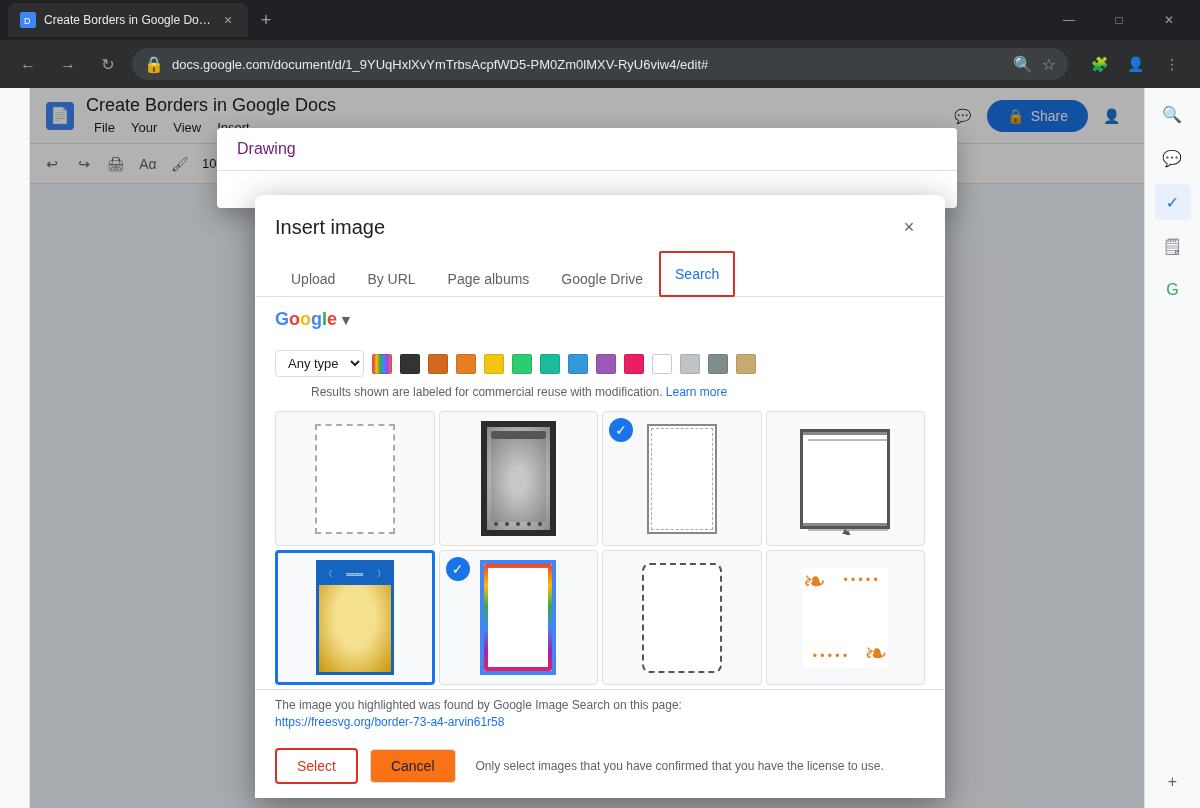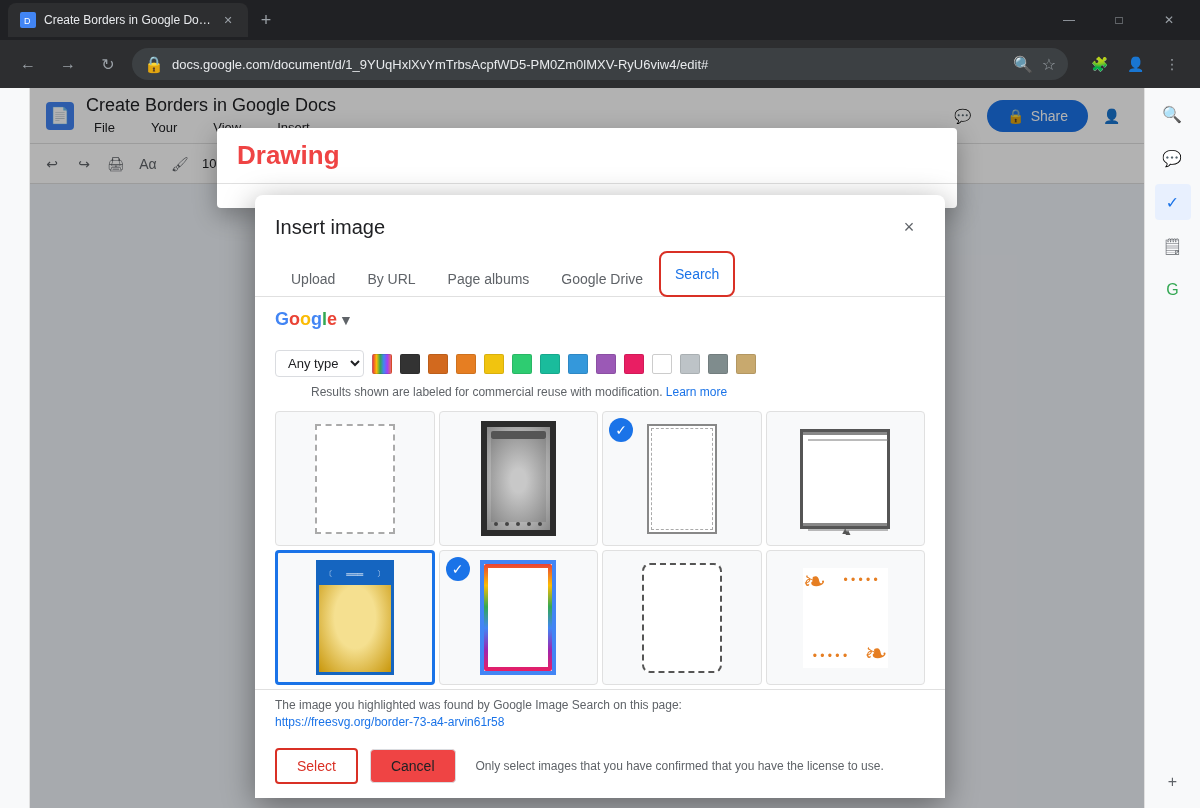--- a/index.html
+++ b/index.html
@@ -28,51 +28,51 @@
     .docs-left-sidebar { width: 30px; background: #f8f9fa; border-right: 1px solid #e0e0e0; }
     
     
     .docs-main { flex: 1; position: relative; overflow: hidden; }
 
     
     .docs-header { background: white; border-bottom: 1px solid #e0e0e0; padding: 4px 16px; display: flex; align-items: center; gap: 12px; height: 56px; }
     .docs-logo { width: 28px; height: 28px; background: #4285f4; border-radius: 4px; display: flex; align-items: center; justify-content: center; color: white; font-size: 16px; }
     .docs-title-area { flex: 1; }
     .docs-title { font-size: 18px; color: #202124; font-weight: 400; }
-    .docs-menu { display: flex; gap: 20px; margin-top: 2px; }
+    .docs-menu { display: flex; gap: 0; margin-top: 2px; }
     .menu-item { font-size: 13px; color: #202124; padding: 2px 8px; cursor: pointer; border-radius: 4px; }
     .docs-header-right { display: flex; align-items: center; gap: 8px; }
     .share-btn { background: #1a73e8; color: white; border: none; border-radius: 20px; padding: 8px 20px; font-size: 14px; cursor: pointer; display: flex; align-items: center; gap: 6px; }
 
     
     .docs-toolbar { background: white; border-bottom: 1px solid #e0e0e0; padding: 4px 8px; display: flex; align-items: center; gap: 4px; height: 40px; }
     .toolbar-btn { width: 28px; height: 28px; border-radius: 4px; display: flex; align-items: center; justify-content: center; color: #5f6368; font-size: 14px; cursor: pointer; border: none; background: none; }
     .zoom-select { border: none; background: none; font-size: 13px; color: #202124; cursor: pointer; }
 
     
     .docs-right-sidebar { width: 56px; background: #f8f9fa; border-left: 1px solid #e0e0e0; display: flex; flex-direction: column; align-items: center; padding: 8px 0; gap: 8px; }
     .sidebar-icon { width: 36px; height: 36px; border-radius: 4px; display: flex; align-items: center; justify-content: center; color: #5f6368; font-size: 16px; cursor: pointer; position: relative; }
     .sidebar-icon.active { background: #e8f0fe; color: #1a73e8; }
 
     
     .modal-overlay { position: absolute; top: 0; left: 0; right: 0; bottom: 0; background: rgba(0,0,0,0.3); display: flex; align-items: flex-start; justify-content: center; z-index: 100; padding-top: 40px; }
     
     
     .drawing-dialog { background: white; border-radius: 4px; box-shadow: 0 8px 24px rgba(0,0,0,0.3); width: 740px; min-height: 80px; }
     .drawing-header { display: flex; align-items: center; justify-content: space-between; padding: 12px 20px; border-bottom: 1px solid #e0e0e0; }
-    .drawing-title { font-size: 26px; color: #ef4444; font-weight: 700; }
+    .drawing-title { font-size: 16px; color: #701a75; font-weight: 400; }
     .save-close-btn { background: #1a73e8; color: white; border: none; border-radius: 4px; padding: 10px 20px; font-size: 14px; cursor: pointer; }
     .dialog-header { display: flex; align-items: center; justify-content: space-between; padding: 16px 20px 8px; gap: 12px; }
     .dialog-title { font-size: 20px; color: #202124; font-weight: 400; }
     .dialog-close { width: 32px; height: 32px; border-radius: 50%; display: flex; align-items: center; justify-content: center; color: #5f6368; font-size: 18px; cursor: pointer; }
 
     
     .dialog-tabs { display: flex; border-bottom: 1px solid #e0e0e0; padding: 0 20px; align-items: flex-end; }
     .dialog-tab { padding: 8px 16px; font-size: 14px; color: #5f6368; cursor: pointer; border-bottom: 2px solid transparent; margin-bottom: -1px; }
-    .dialog-tab.highlighted { color: #1a73e8; border: 2px solid #d93025; border-radius: 8px; border-bottom: 2px solid #d93025; padding: 13px 14px; }
+    .dialog-tab.highlighted { color: #1a73e8; border: 2px solid #d93025; border-radius: 2px; border-bottom: 2px solid #d93025; padding: 13px 14px; }
 
     
     .search-area { padding: 12px 20px; }
     .search-row { display: flex; gap: 8px; align-items: center; }
     .google-logo { font-size: 18px; font-weight: bold; color: #4285f4; }
     .google-logo span:nth-child(1) { color: #4285f4; }
     .google-logo span:nth-child(2) { color: #ea4335; }
     .google-logo span:nth-child(3) { color: #fbbc05; }
     .google-logo span:nth-child(4) { color: #4285f4; }
     .google-logo span:nth-child(5) { color: #34a853; }
@@ -129,21 +129,21 @@
     .img-border8 { width: 85px; height: 100px; background: white; position: relative; }
     .floral-tl { position: absolute; top: 0; left: 0; color: #e67e22; font-size: 28px; line-height: 1; }
     .floral-br { position: absolute; bottom: 0; right: 0; color: #e67e22; font-size: 28px; line-height: 1; }
 
     
     .dialog-info { padding: 8px 20px; border-top: 1px solid #e0e0e0; background: white; }
     .info-text { font-size: 12px; color: #5f6368; }
     .info-link { color: #1a73e8; text-decoration: none; font-size: 12px; }
     .dialog-actions { display: flex; align-items: center; gap: 12px; padding: 10px 20px 14px; background: white; }
     .select-btn { background: white; color: #202124; border: 2px solid #d93025; border-radius: 4px; padding: 8px 20px; font-size: 14px; cursor: pointer; font-weight: 500; color: #d93025; }
-    .cancel-btn { background: #ef4444; color: #202124; border: 1px solid #dadce0; border-radius: 4px; padding: 8px 20px; font-size: 14px; cursor: pointer; }
+    .cancel-btn { background: #f97316; color: #202124; border: 1px solid #dadce0; border-radius: 4px; padding: 8px 20px; font-size: 14px; cursor: pointer; }
     .license-text { font-size: 12px; color: #5f6368; margin-left: 8px; }
   </style>
 </head>
 <body>
 
 <div>
 
   <div class="tab-bar">
     <div class="tab">
       <div class="favicon">

